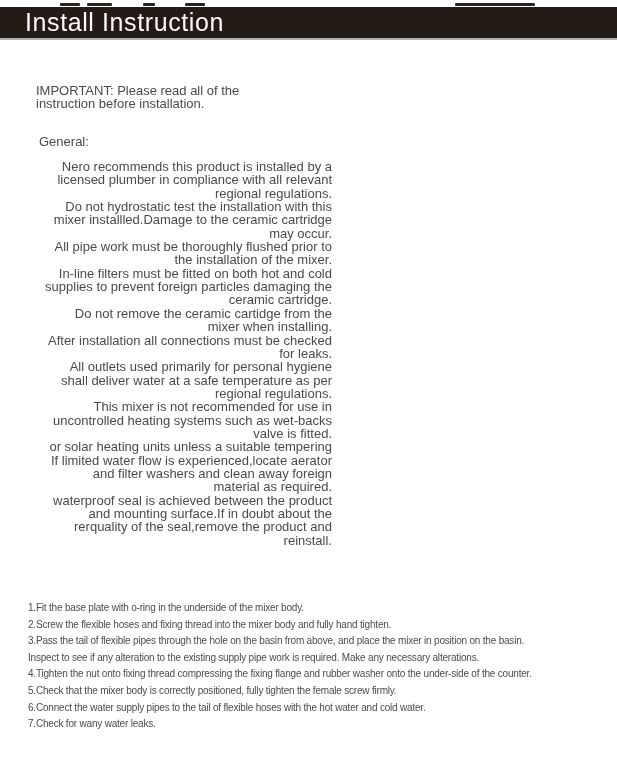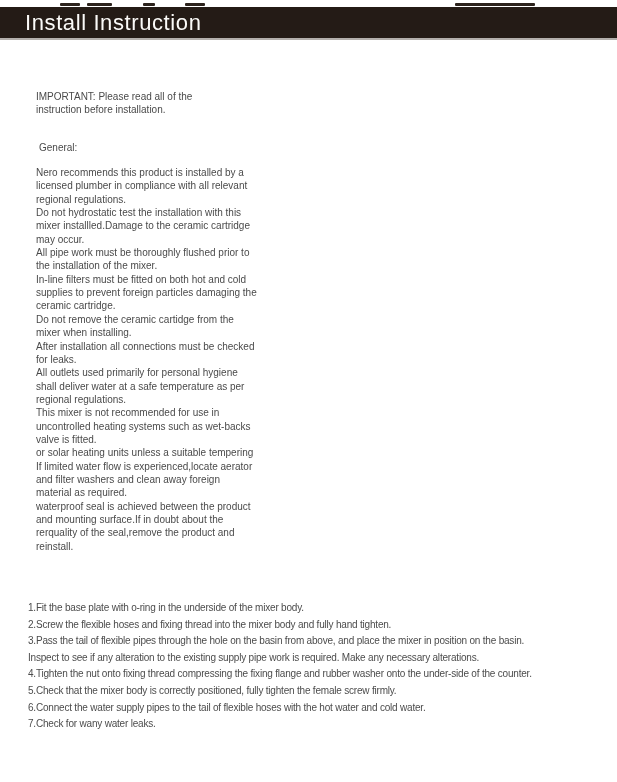--- a/index.html
+++ b/index.html
@@ -24,42 +24,42 @@
     top: 7px; left: 0;
     width: 617px; height: 31px;
     background: #241b16;
     border-bottom: 2px solid #b3afac;
     display: flex;
     align-items: center;
   }
   .title-bar h1 {
     margin: 0;
     padding-left: 25px;
-    font-size: 22px;
+    font-size: 25px;
     font-weight: normal;
     letter-spacing: 0.6px;
     color: #fbfaf8;
   }
   
   .notes {
     position: absolute;
-    left: 36px; top: 90px;
+    left: 36px; top: 84px;
     width: 296px;
-    font-size: 10px;
+    font-size: 13px;
     line-height: 13.35px;
   }
   .important {
     margin: 0;
     white-space: pre-line;
   }
   .general-label {
     margin: 24px 0 0 3px;
   }
   .note-lines { margin-top: 12px; }
-  .note-line { white-space: nowrap; }
+  .note-line { white-space: nowrap; text-align: right; }
   
   .steps {
     position: absolute;
     left: 28px; top: 600px;
     width: 582px;
     font-size: 10px;
     letter-spacing: -0.2px;
     line-height: 16.6px;
     color: #4c4c4c;
   }

